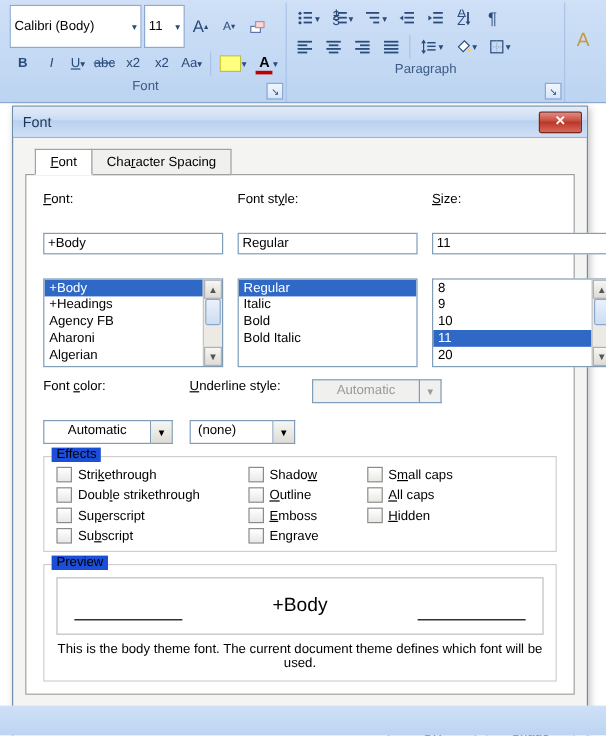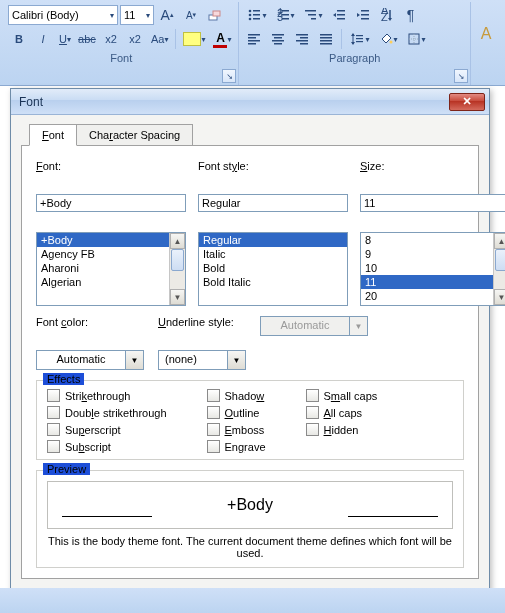--- a/index.html
+++ b/index.html
@@ -27,21 +27,21 @@
   .ribbon-row { display: flex; align-items: center; gap: 2px; }
   .ribbon-btn {
     width: 22px; height: 22px;
     border: 1px solid transparent;
     display: flex; align-items: center; justify-content: center;
     color: #2a4b7c; cursor: default;
     font-size: 12px;
   }
   .ribbon-btn.small { width: auto; padding: 0 2px; }
   .ribbon-sep { width: 1px; height: 20px; background: #a9c2e6; margin: 0 2px; }
-  .font-combo { background: #fff; border: 1px solid #8ba9d1; height: 20px; padding: 0 3px; display: flex; align-items: center; }
+  .font-combo { background: #fff; border: 1px solid #8ba9d1; height: 36px; padding: 0 3px; display: flex; align-items: center; }
   .font-combo.name { width: 110px; }
   .font-combo.size { width: 34px; }
   .caret { margin-left: auto; font-size: 8px; color: #2a4b7c; }
   .group-label { text-align: center; color: #3b5a85; font-size: 11px; padding: 2px 0; position: relative; }
   .group-launch {
     position: absolute; right: 2px; bottom: 2px;
     width: 14px; height: 14px;
     border: 1px solid #8ba9d1; background: linear-gradient(#f0f6fe,#d8e6f9);
     font-size: 8px; display:flex; align-items:center; justify-content:center; color:#2a4b7c;
   }
@@ -407,20 +407,21 @@
 
     <div class="panel">
 
       <div class="row">
         <div class="col font-col">
           <div class="lbl"><span class="underl">F</span>ont:</div>
           <input class="textfield" value="+Body" style="">
           <div class="listbox">
             <div class="items">
               <div class="item sel">+Body</div>
+              <div class="item">+Headings</div>
               <div class="item">Agency FB</div>
               <div class="item">Aharoni</div>
               <div class="item">Algerian</div>
             </div>
             <div class="scrollbar">
               <div class="sb-btn">▲</div>
               <div class="sb-track">
                   <div class="sb-thumb"></div>
                 </div>
               <div class="sb-btn">▼</div>

